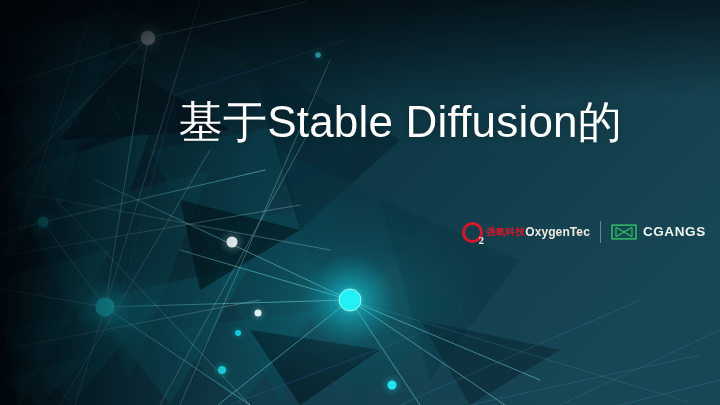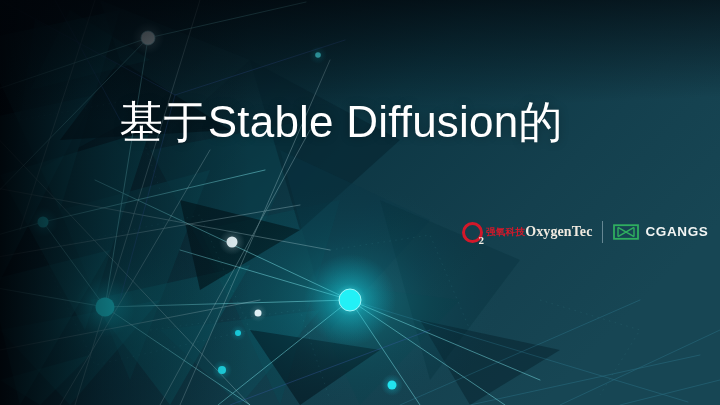--- a/index.html
+++ b/index.html
@@ -23,21 +23,21 @@
     height: 405px;
     display: block;
   }
 
   
   #title-block {
     position: absolute;
     left: 60px;
     top: 95px;
     width: 562px;
-    text-align: center;
+    text-align: right;
     z-index: 20;
     pointer-events: none;
   }
   .title-line {
     color: #ffffff;
     font-size: 44px;
     line-height: 53px;
     font-weight: 300;
     letter-spacing: 0.2px;
     white-space: nowrap;
@@ -95,26 +95,26 @@
   .oxy-cn {
     color: #d2182a;
     font-size: 9.5px;
     font-weight: 700;
     letter-spacing: 0.3px;
     line-height: 10px;
     white-space: nowrap;
   }
   .oxy-en {
     color: #f0eae0;
-    font-size: 14px;
+    font-size: 12px;
     font-weight: 700;
     line-height: 10px;
     letter-spacing: 0.1px;
     white-space: nowrap;
-    font-family: Liberation Serif, serif;
+    font-family: Liberation Sans, sans-serif;
   }
   .logo-divider {
     width: 1px;
     height: 22px;
     background: rgba(200, 220, 228, 0.45);
     margin: 0 10px;
     flex: 0 0 auto;
   }
   
   #cgangs-logo { gap: 6px; }

